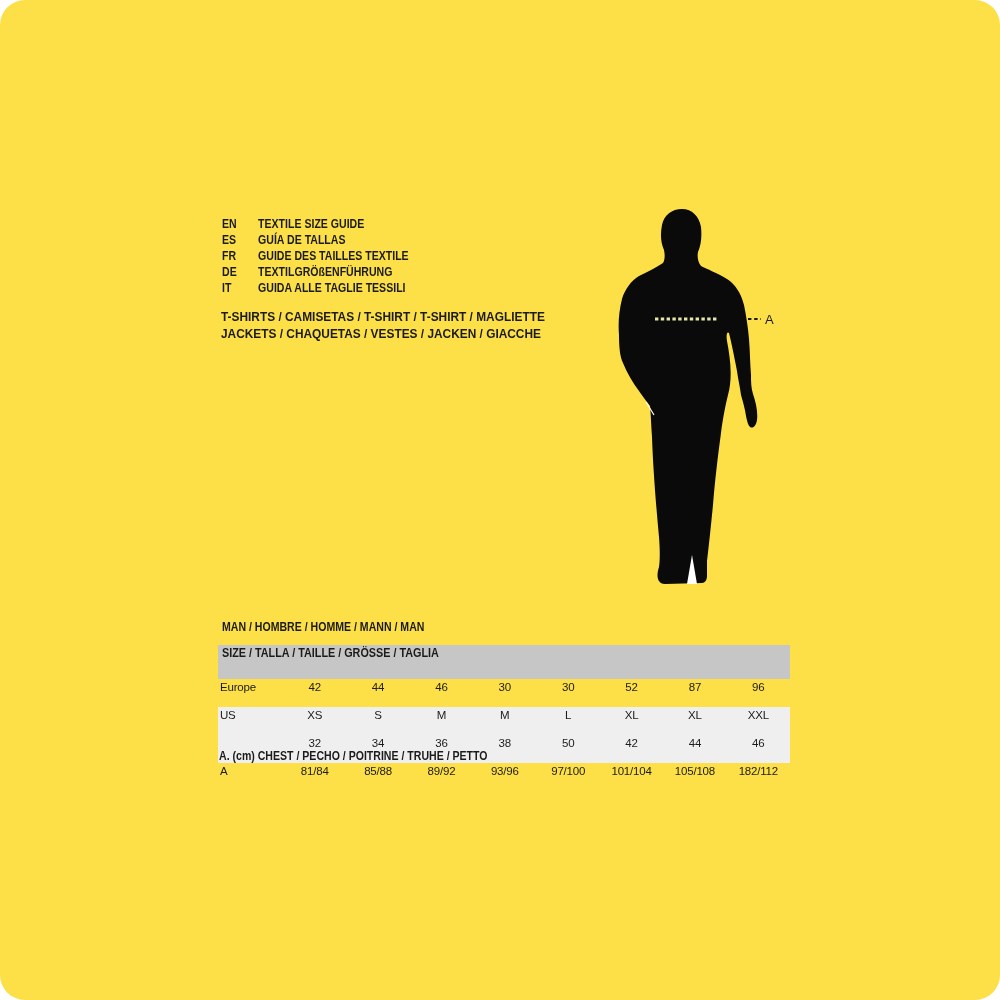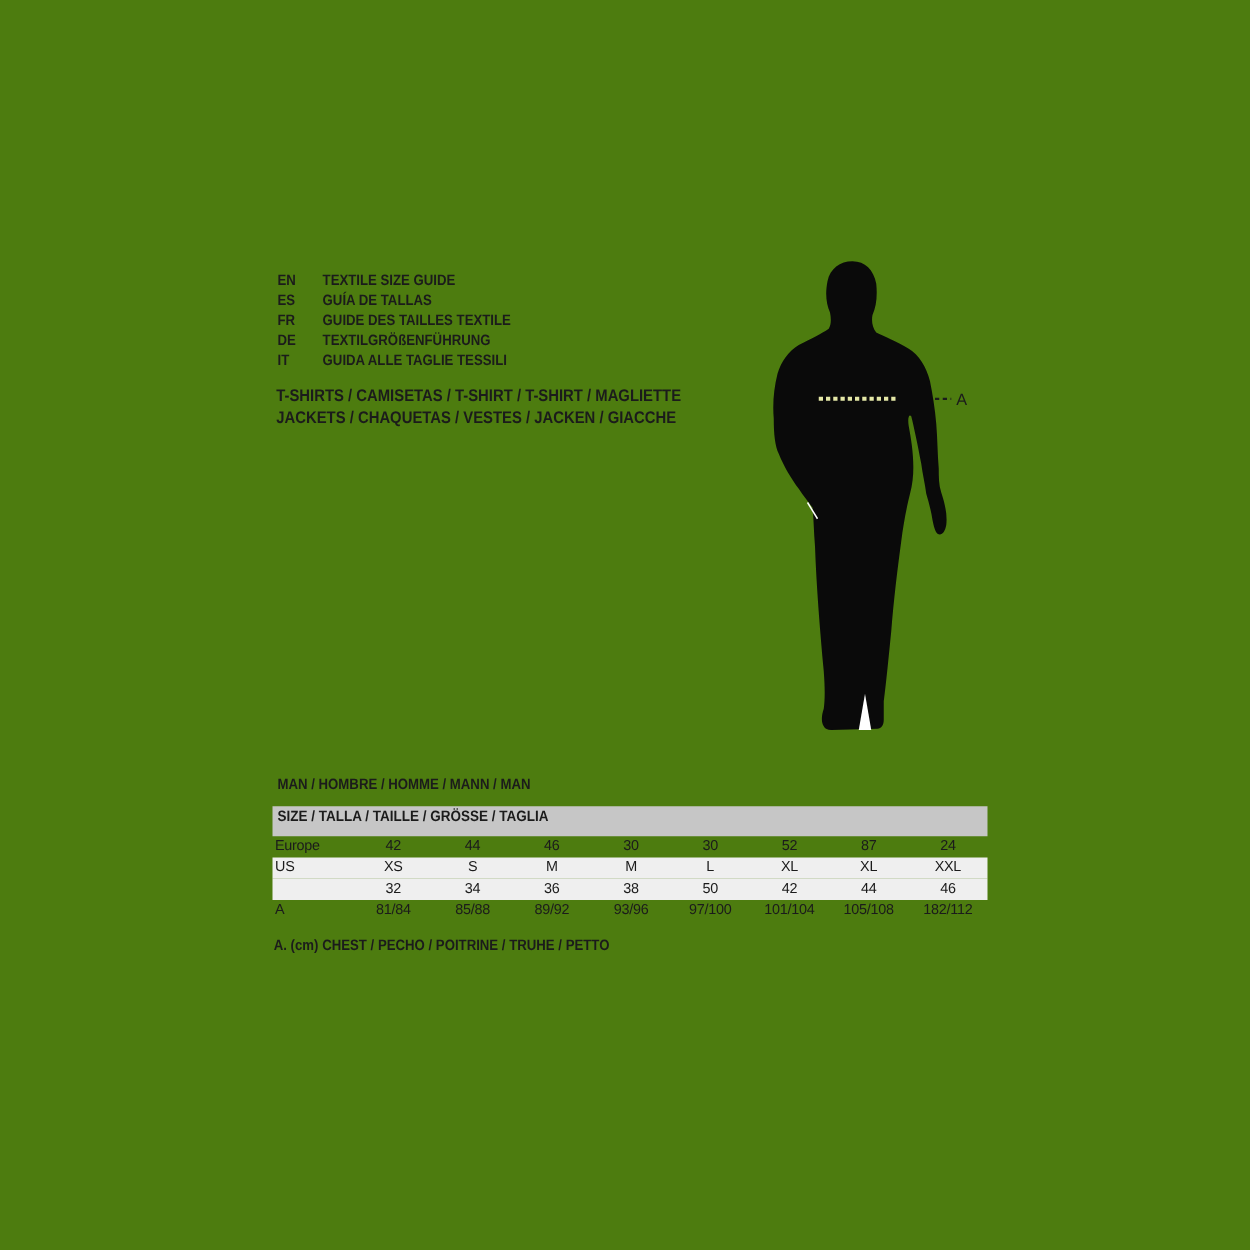--- a/index.html
+++ b/index.html
@@ -1,37 +1,37 @@
 <!DOCTYPE html>
 <html><head>
 <meta charset="utf-8">
 <style>
   html,body{margin:0;padding:0;background:#ffffff;}
   .canvas{
-    position:relative;width:1000px;height:1000px;background:#4d7c0f;overflow:hidden;
-    font-family:"Liberation Sans", sans-serif;color:#1b1b1b;
+    position:relative;width:1000px;height:1000px;background:#fde047;overflow:hidden;
+    font-family:"Liberation Sans", sans-serif;color:#1b1b1b;border-radius:25px;
   }
   
   .lang-block{position:absolute;left:222px;top:216px;transform:scaleX(0.88);transform-origin:left top;}
   .lang-row{display:flex;line-height:16px;font-size:12px;font-weight:700;white-space:nowrap;}
   .lang-code{width:41px;flex:0 0 41px;}
   
   .category-block{position:absolute;left:221px;top:308px;transform:scaleX(0.88);transform-origin:left top;}
   .category-block div{font-size:13.5px;font-weight:700;line-height:17px;white-space:nowrap;}
   
   .section-title{position:absolute;left:222px;top:621px;font-size:12px;font-weight:700;line-height:13px;
     transform:scaleX(0.88);transform-origin:left top;white-space:nowrap;}
   .footnote{position:absolute;left:219px;top:750px;font-size:12px;font-weight:700;line-height:13px;
     transform:scaleX(0.88);transform-origin:left top;white-space:nowrap;}
   
   .size-table{position:absolute;left:218px;top:645px;width:572px;font-size:11.5px;}
-  .table-header{height:24px;line-height:17px;background:#c6c6c6;font-weight:700;font-size:12px;
+  .table-header{height:34px;line-height:17px;background:#c6c6c6;font-weight:700;font-size:12px;
     padding-left:4px;box-sizing:border-box;white-space:nowrap;}
   .table-header-inner{display:inline-block;transform:scaleX(0.9);transform-origin:left top;}
-  .t-row{display:flex;height:17px;line-height:17.5px;}
+  .t-row{display:flex;height:28px;line-height:17.5px;}
   .t-row.shade{background:#efefef;justify-content:space-between;}
   .t-label{flex:0 0 65px;padding-left:2px;box-sizing:border-box;letter-spacing:-0.2px;}
   .t-cell{flex:1 1 0;text-align:center;letter-spacing:-0.2px;}
   
   .figure-wrap{position:absolute;left:605px;top:205px;width:175px;height:400px;}
 </style>
 </head>
 <body>
 
 <div class="canvas">
@@ -125,21 +125,21 @@
     </div>
     <div class="t-row">
       <span class="t-label">Europe</span>
       <span class="t-cell">42</span>
       <span class="t-cell">44</span>
       <span class="t-cell">46</span>
       <span class="t-cell">30</span>
       <span class="t-cell">30</span>
       <span class="t-cell">52</span>
       <span class="t-cell">87</span>
-      <span class="t-cell">24</span>
+      <span class="t-cell">96</span>
     </div>
     <div class="t-row shade">
       <span class="t-label">US</span>
       <span class="t-cell">XS</span>
       <span class="t-cell">S</span>
       <span class="t-cell">M</span>
       <span class="t-cell">M</span>
       <span class="t-cell">L</span>
       <span class="t-cell">XL</span>
       <span class="t-cell">XL</span>

